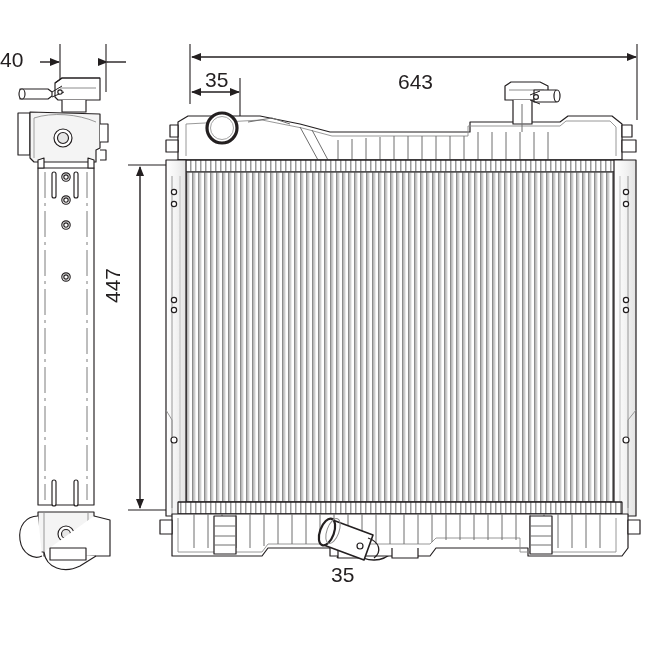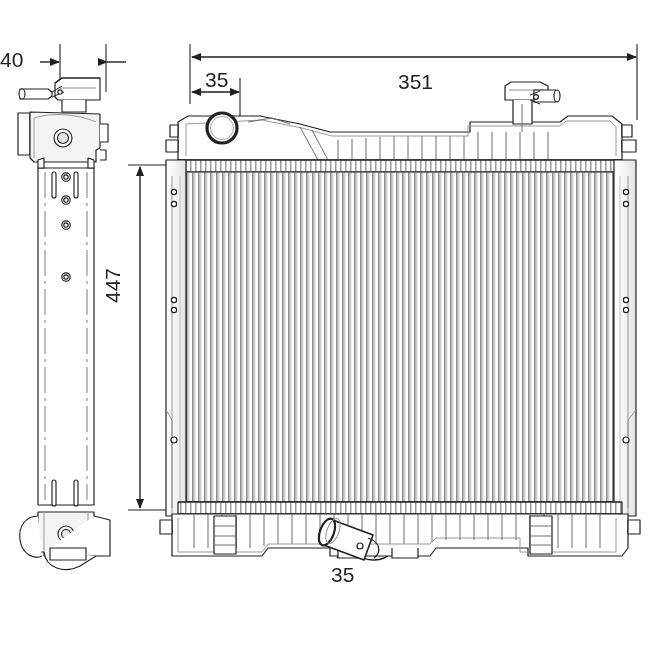--- a/index.html
+++ b/index.html
@@ -288,19 +288,19 @@
         <path d="M368,538 C380,542 382,552 374,558" fill="none" stroke="#231f20" stroke-width="1.3"></path>
         <circle cx="360" cy="546" r="3" fill="#ffffff"></circle>
       </g>
     </g>
   </svg>
 
   <div class="dim-text" id="dim-40-label">40</div>
 
   <div class="dim-text" id="dim-35-top-label">35</div>
 
-  <div class="dim-text" id="dim-578-label">351</div>
+  <div class="dim-text" id="dim-578-label">643</div>
 
   <div class="dim-text" id="dim-447-label">447</div>
 
   <div class="dim-text" id="dim-35-bottom-label">35</div>
 
 </div>
 
 </body></html>

